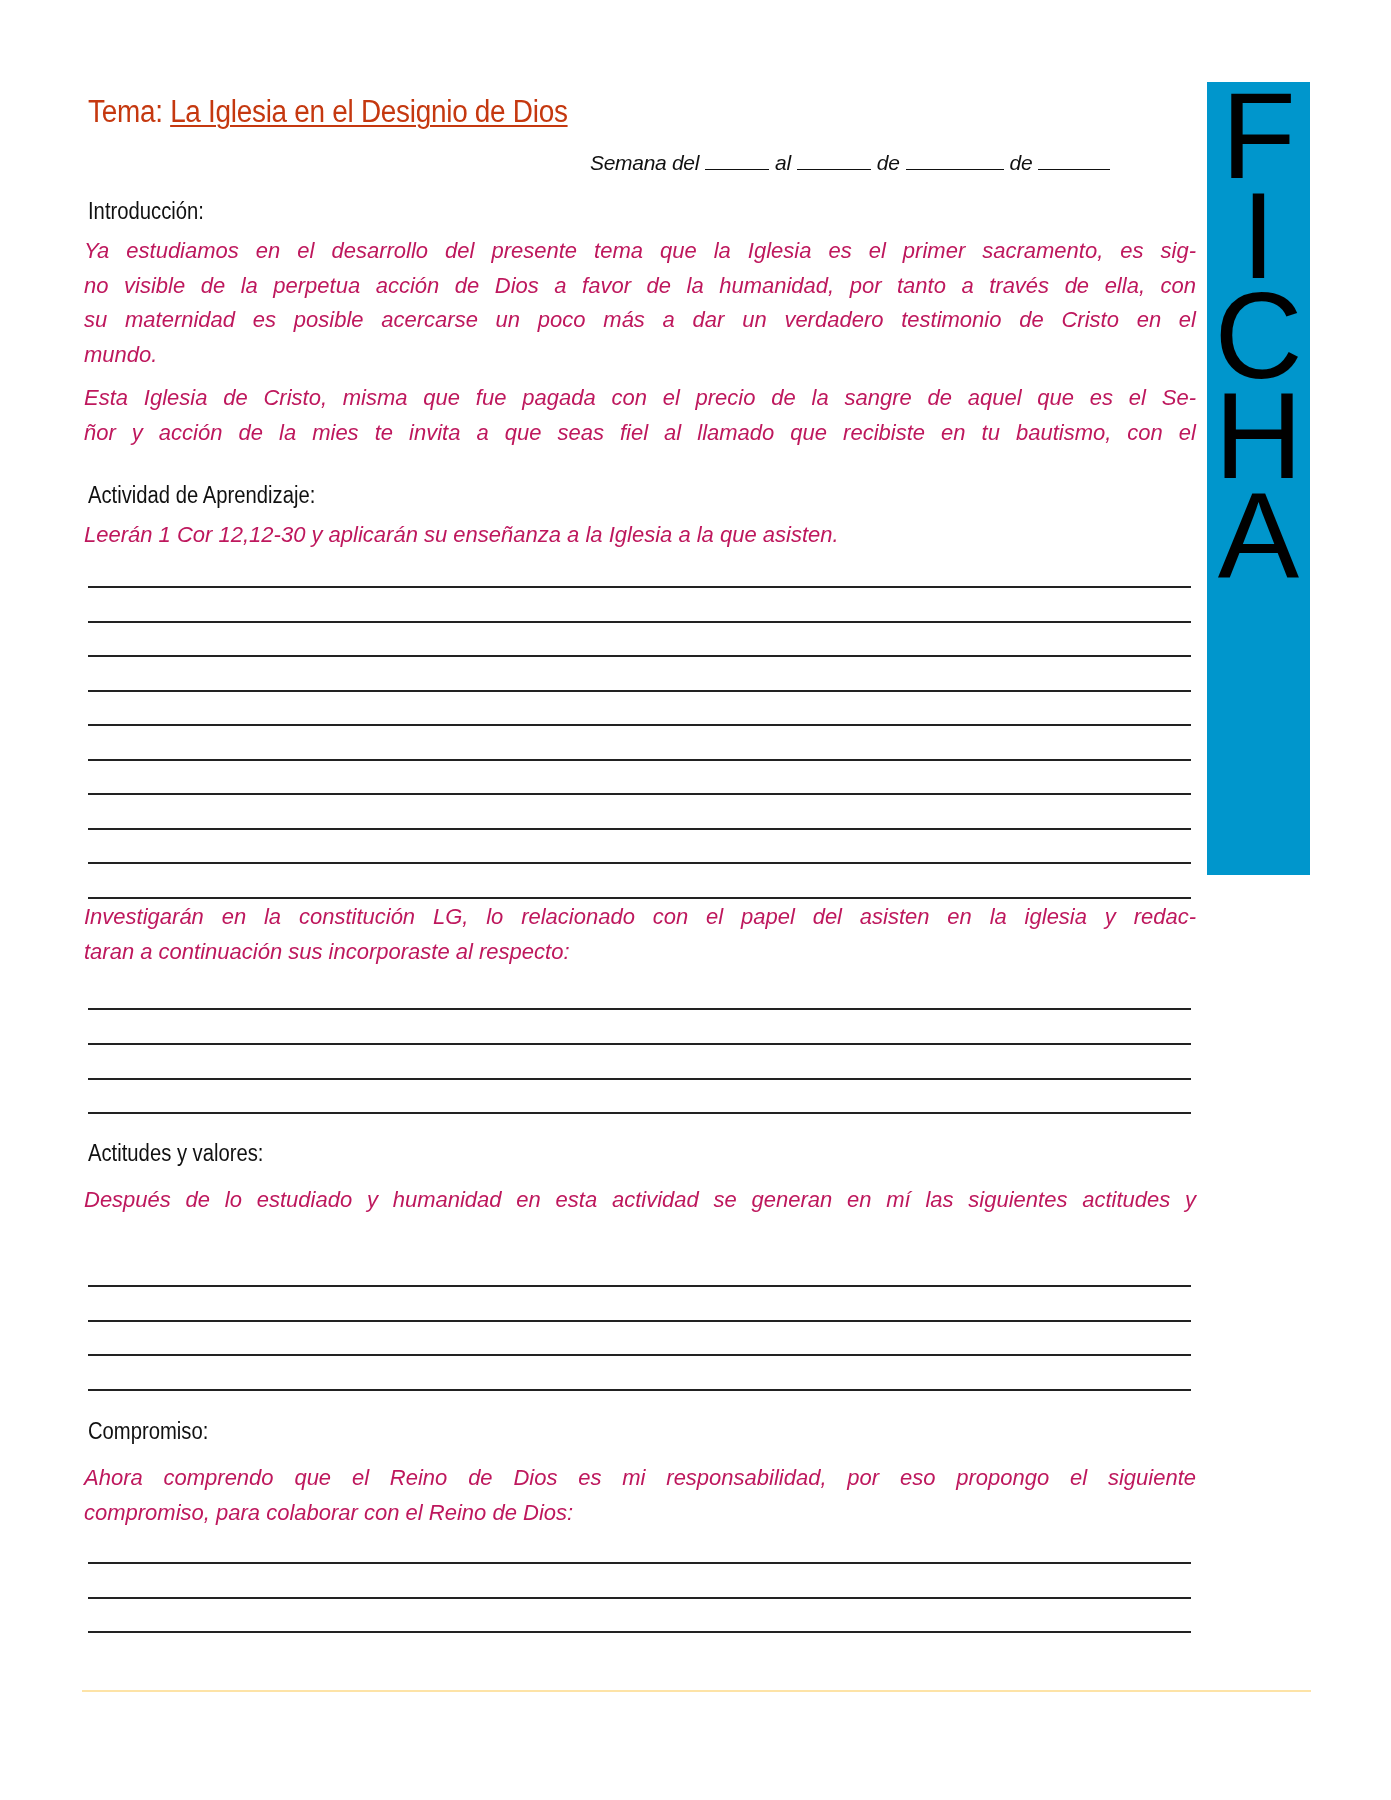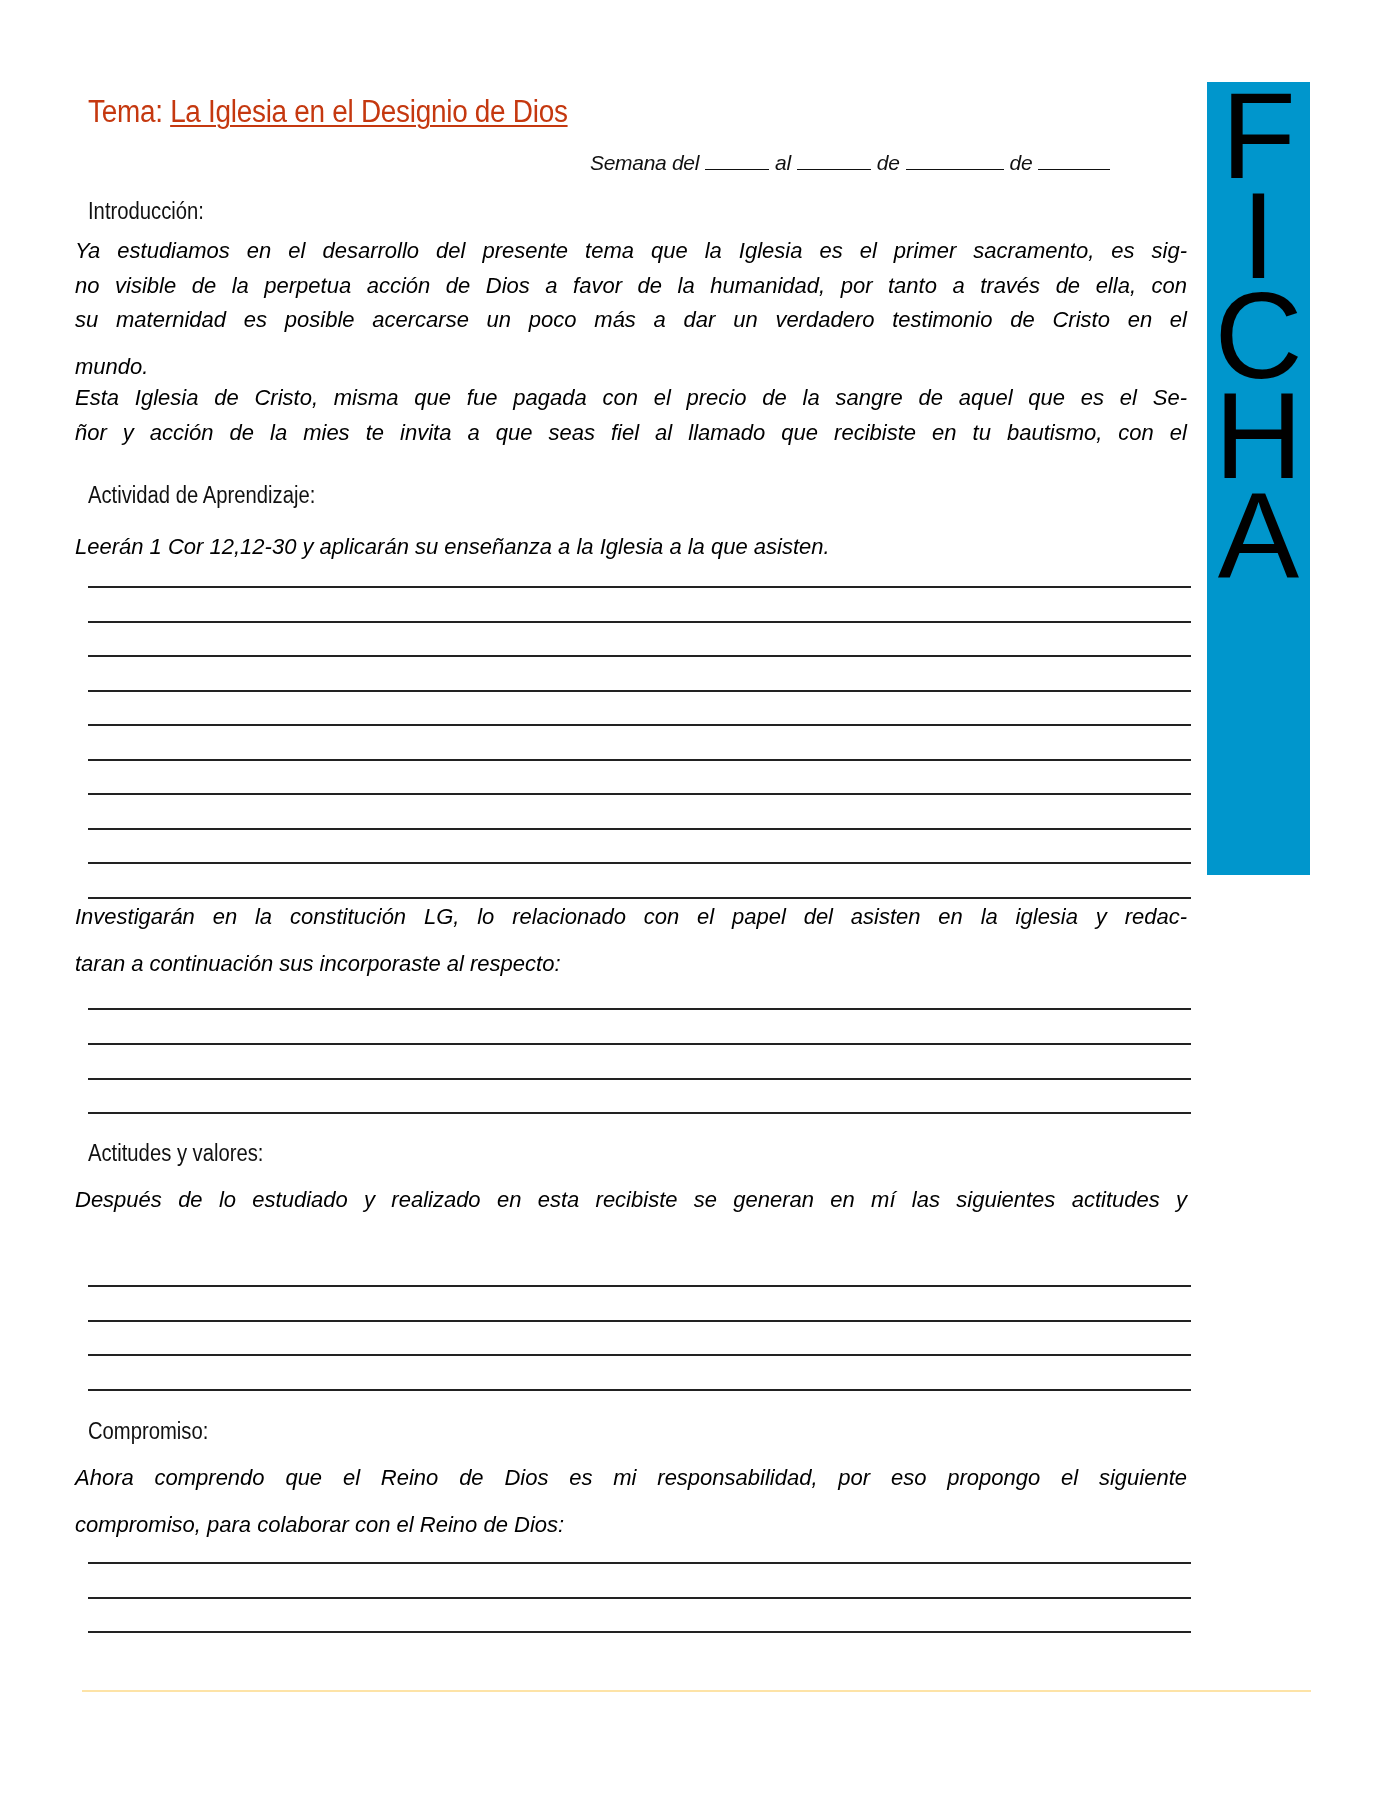--- a/index.html
+++ b/index.html
@@ -3,23 +3,23 @@
 <meta charset="utf-8">
 <style>
   html, body { margin: 0; padding: 0; background: #ffffff; }
   body { width: 1391px; height: 1800px; position: relative; overflow: hidden; font-family: "Liberation Sans", sans-serif; color: #111; }
   .abs { position: absolute; }
   .title { left: 88px; top: 94px; font-family: "Liberation Sans Narrow", "Liberation Sans", sans-serif; font-size: 31px; color: #c5380f; white-space: nowrap; letter-spacing: -0.3px; transform: scaleX(0.9); transform-origin: left; }
   .title .topic { text-decoration: underline; text-decoration-thickness: 2px; text-underline-offset: 3px; }
   .semana { left: 590px; top: 151px; width: 610px; font-size: 21px; font-style: italic; white-space: nowrap; letter-spacing: -0.3px; display: flex; align-items: baseline; }
   .semana .blank { display: inline-block; border-bottom: 1.6px solid #111; height: 18px; margin: 0 6px; }
   .heading { left: 88px; font-family: "Liberation Sans Narrow", "Liberation Sans", sans-serif; font-size: 23px; color: #111; white-space: nowrap; transform: scaleX(0.88); transform-origin: left; }
-  .para { left: 75px; width: 1112px; font-size: 22px; font-style: italic; line-height: 34.5px; text-align: justify; text-align-last: justify; color: #000000; }
+  .para { left: 84px; width: 1112px; font-size: 22px; font-style: italic; line-height: 34.5px; text-align: justify; text-align-last: justify; color: #be185d; }
   .para .line { display: block; white-space: nowrap; text-align-last: justify; text-align: justify; }
-  .para .line.last { text-align-last: left; margin-top: 12px; }
+  .para .line.last { text-align-last: left; }
   .rule { left: 88px; width: 1103px; height: 0; border-top: 2px solid #222; }
   .footer-rule { left: 82px; width: 1229px; top: 1690px; height: 2px; background: #fde3a7; }
   .ficha-bar { left: 1207px; top: 82px; width: 103px; height: 793px; background: #0096cc; }
   .ficha-letter { position: absolute; left: 0; width: 103px; text-align: center; font-family: "Liberation Sans", sans-serif; font-size: 122px; line-height: 100px; color: #000; height: 100px; }
 </style>
 </head>
 <body>
 
 <div class="abs title">
   <span>Tema:</span>
@@ -80,21 +80,21 @@
 </div>
 <div id="rules-2">
     <div class="abs rule" style="top: 1008px;"></div>
     <div class="abs rule" style="top: 1042.8px;"></div>
     <div class="abs rule" style="top: 1077.6px;"></div>
     <div class="abs rule" style="top: 1112.4px;"></div>
   </div>
 
 <div class="abs heading" style="top:1140px">Actitudes y valores:</div>
 <div class="abs para" style="top:1183px">
-  <span class="line">Después de lo estudiado y realizado en esta recibiste se generan en mí las siguientes actitudes y</span>
+  <span class="line">Después de lo estudiado y humanidad en esta actividad se generan en mí las siguientes actitudes y</span>
 </div>
 <div id="rules-3">
     <div class="abs rule" style="top: 1285px;"></div>
     <div class="abs rule" style="top: 1319.6px;"></div>
     <div class="abs rule" style="top: 1354.2px;"></div>
     <div class="abs rule" style="top: 1388.8px;"></div>
   </div>
 
 <div class="abs heading" style="top:1418px">Compromiso:</div>
 <div class="abs para" style="top:1461px">

